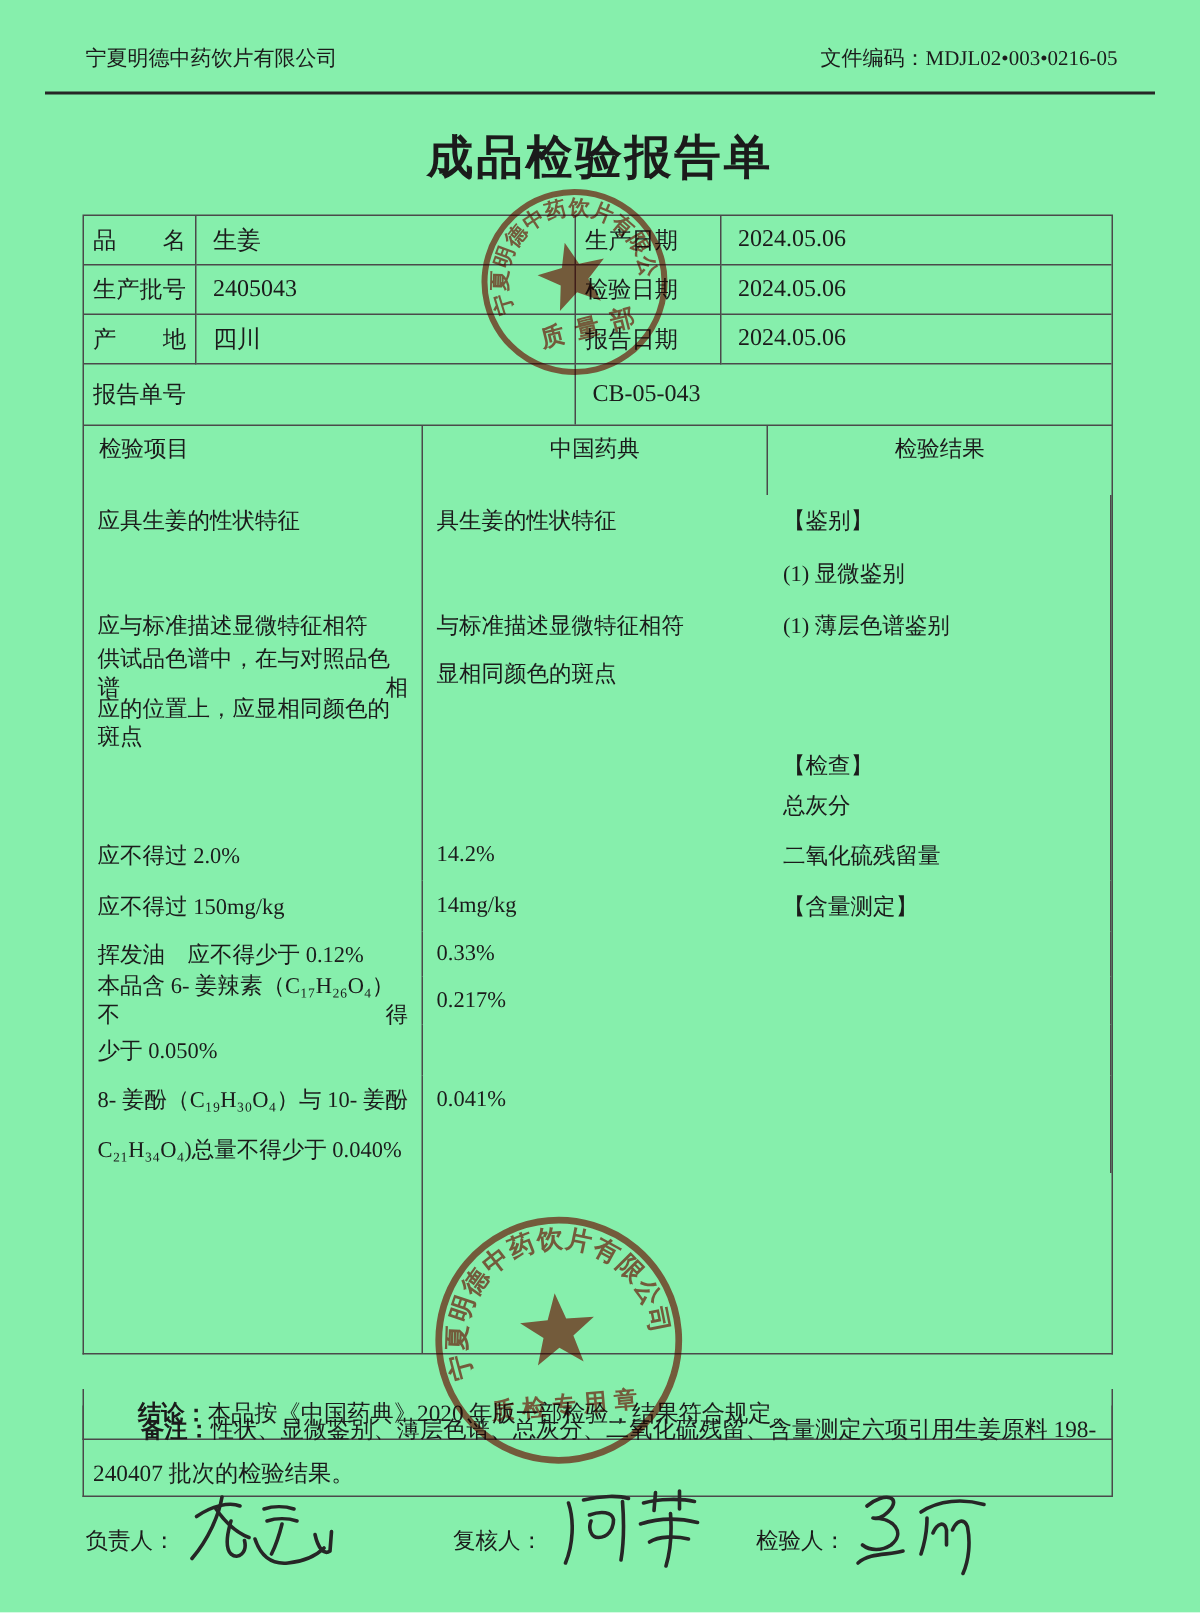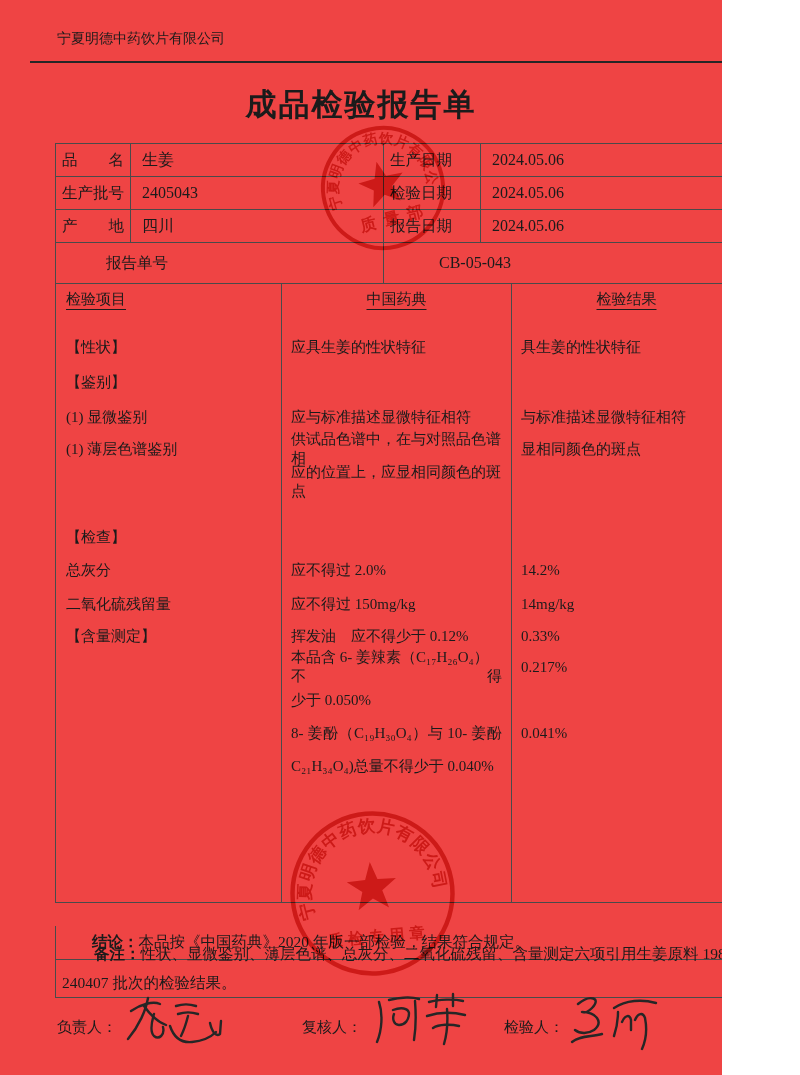--- a/index.html
+++ b/index.html
@@ -3,54 +3,54 @@
 <meta charset="utf-8">
 <style>
   :root{
     --stamp_red:#d6493e;
     --line:#4a4a4a;
     --text:#1b1b1b;
     --ink:#262626;
   }
   html,body{margin:0;padding:0;background:#fff;}
   .page{
-    position:relative;width:722px;height:1075px;background:#ef4444;overflow:hidden;
+    position:relative;width:800px;height:1075px;background:#86efac;overflow:hidden;
     font-family:"Liberation Serif","DejaVu Serif",serif;color:var(--text);
   }
   
   .hdr{position:absolute;top:30px;left:57px;width:688px;display:flex;justify-content:space-between;font-size:14px;}
   .hdr-rule{position:absolute;top:61px;left:30px;width:740px;height:2px;background:#262626;}
   .title{position:absolute;top:84px;left:0;width:100%;margin:0;text-align:center;
          font-size:31px;font-weight:bold;letter-spacing:2px;}
   
   .info{position:absolute;left:55px;top:143px;width:687px;height:141px;box-sizing:border-box;
         border:1px solid var(--line);display:grid;
         grid-template-columns:75px 253px 97px 1fr;
         grid-template-rows:33px 33px 33px 1fr;font-size:16px;}
   .info>div{display:flex;align-items:center;box-sizing:border-box;}
   .bb{border-bottom:1px solid var(--line);}
   .br{border-right:1px solid var(--line);}
   .ilbl{padding:0 6px;font-size:15.5px;}
   .ilbl span{width:100%;}
   .just span{text-align-last:justify;}
   .ival{padding:0 11px;}
-  .span2{grid-column:span 2;margin-left:44px;}
+  .span2{grid-column:span 2;}
   
   .main{position:absolute;left:55px;top:284px;width:687px;height:619px;box-sizing:border-box;
         border:1px solid var(--line);border-top:none;display:grid;
         grid-template-columns:226px 230px 1fr;
         grid-template-rows:30px 16px 34px 36px 34px 30px 36px 20px 34px 33px 34px 30px 32px 34px 33px 32px 1fr;
         font-size:15px;}
   .main>div{display:flex;align-items:center;box-sizing:border-box;}
   .c1{border-right:1px solid var(--line);padding:0 10px;}
   .c2{border-right:1px solid var(--line);padding:0 9px;}
   .c3{padding:0 9px;}
   .main span{width:100%;}
   .ctr{text-align:center;}
-  .ul{text-decoration:underline;text-underline-offset:5px;}
+  .ul{text-underline-offset:5px;}
   .stretch{text-align-last:justify;}
   
   .concl{position:absolute;left:55px;top:903px;width:687px;height:34px;box-sizing:border-box;
          border:1px solid var(--line);border-top:none;display:flex;align-items:center;font-size:15.5px;margin-top:23px;}
   .concl p{margin:0;padding:0 6px;text-indent:30px;width:100%;}
   .remark{position:absolute;left:55px;top:937px;width:687px;height:61px;box-sizing:border-box;
           border:1px solid var(--line);border-top:none;font-size:15.5px;}
   .remark p{margin:0;padding:2px 6px 0;text-indent:32px;line-height:29px;}
   .blbl{font-weight:bold;}
   
@@ -64,20 +64,21 @@
   .stamp polygon{fill:var(--stamp_red);}
   .stamp text{fill:var(--stamp_red);font-weight:bold;font-family:"Liberation Serif","DejaVu Serif",serif;}
 </style>
 </head>
 <body>
 
 <div class="page">
 
   <div class="hdr">
     <span>宁夏明德中药饮片有限公司</span>
+    <span>文件编码：MDJL02•003•0216-05</span>
   </div>
   <div class="hdr-rule"></div>
 
   <h1 class="title">成品检验报告单</h1>
 
   <div class="info">
     <div class="ilbl just bb br">
         <span>品名</span>
       </div>
     <div class="ival bb br">生姜</div>
@@ -119,23 +120,20 @@
         <span class="ctr ul">中国药典</span>
       </div>
     <div class="c3">
         <span class="ctr ul">检验结果</span>
       </div>
 
     <div class="c1"></div>
       <div class="c2"></div>
       <div class="c3"></div>
 
-    <div class="c1">
-        <span>【性状】</span>
-      </div>
     <div class="c2">
         <span>应具生姜的性状特征</span>
       </div>
     <div class="c3">
         <span>具生姜的性状特征</span>
       </div>
 
     <div class="c1">
         <span>【鉴别】</span>
       </div>

